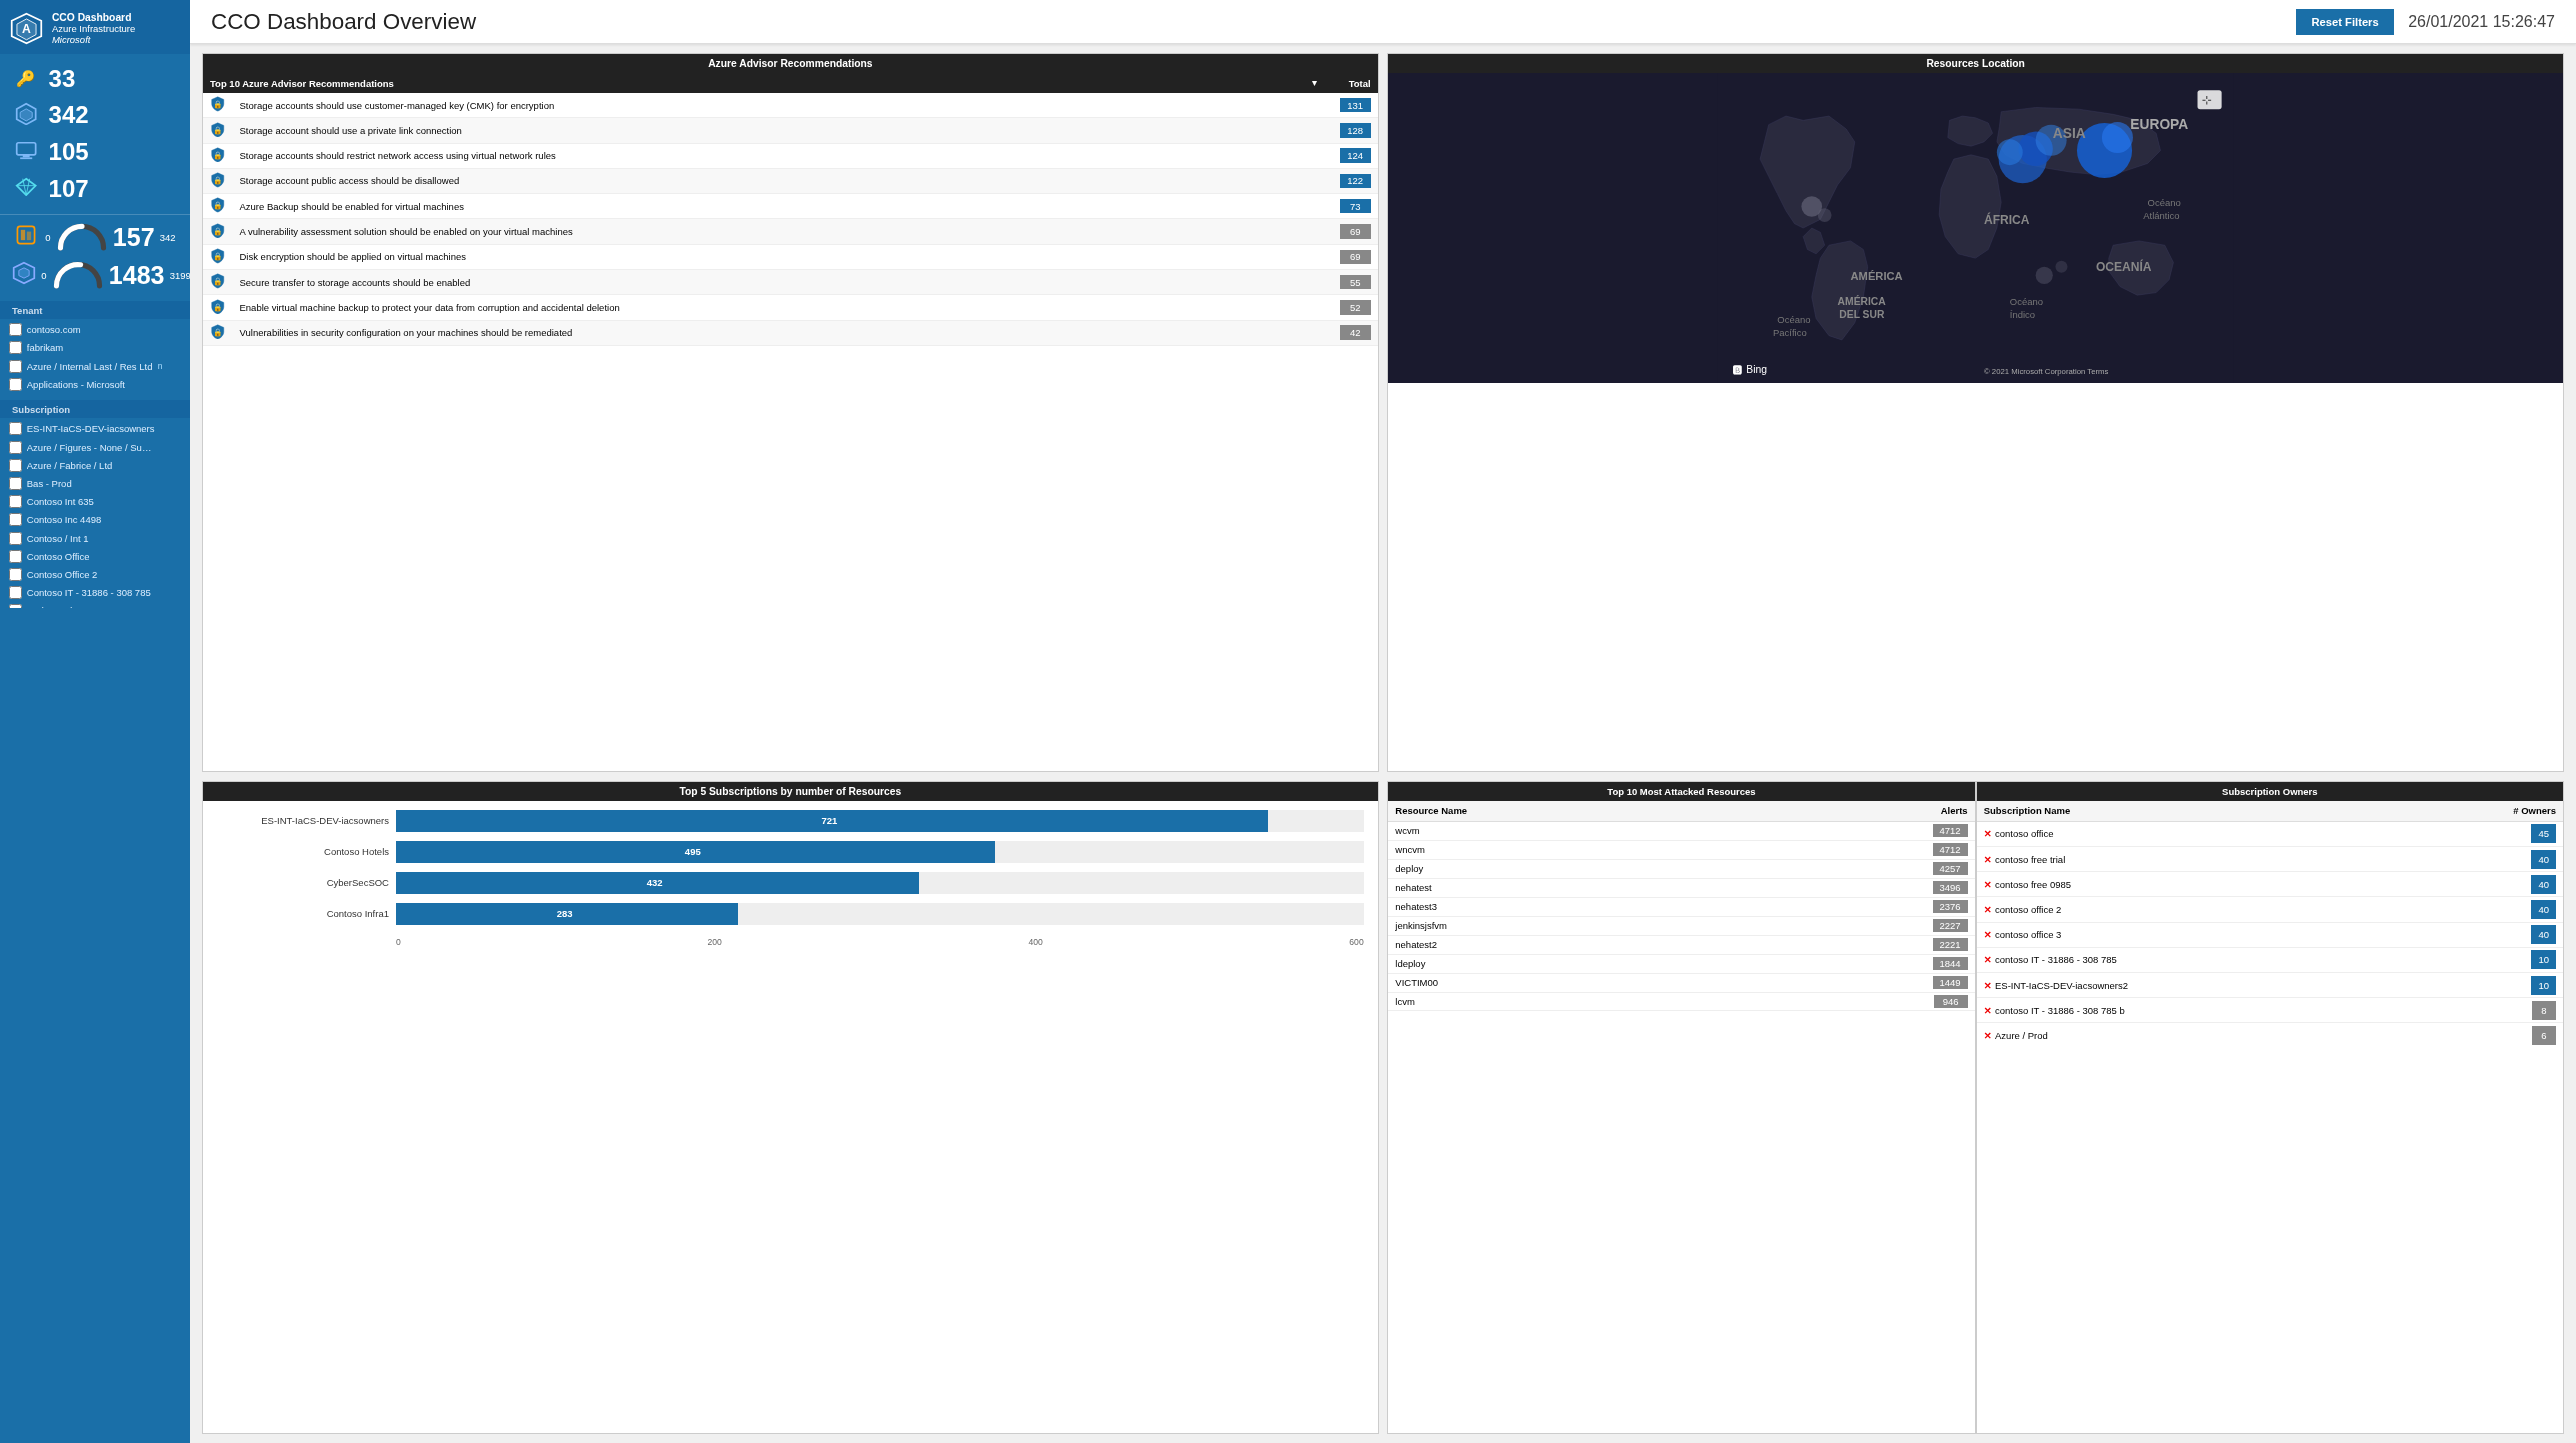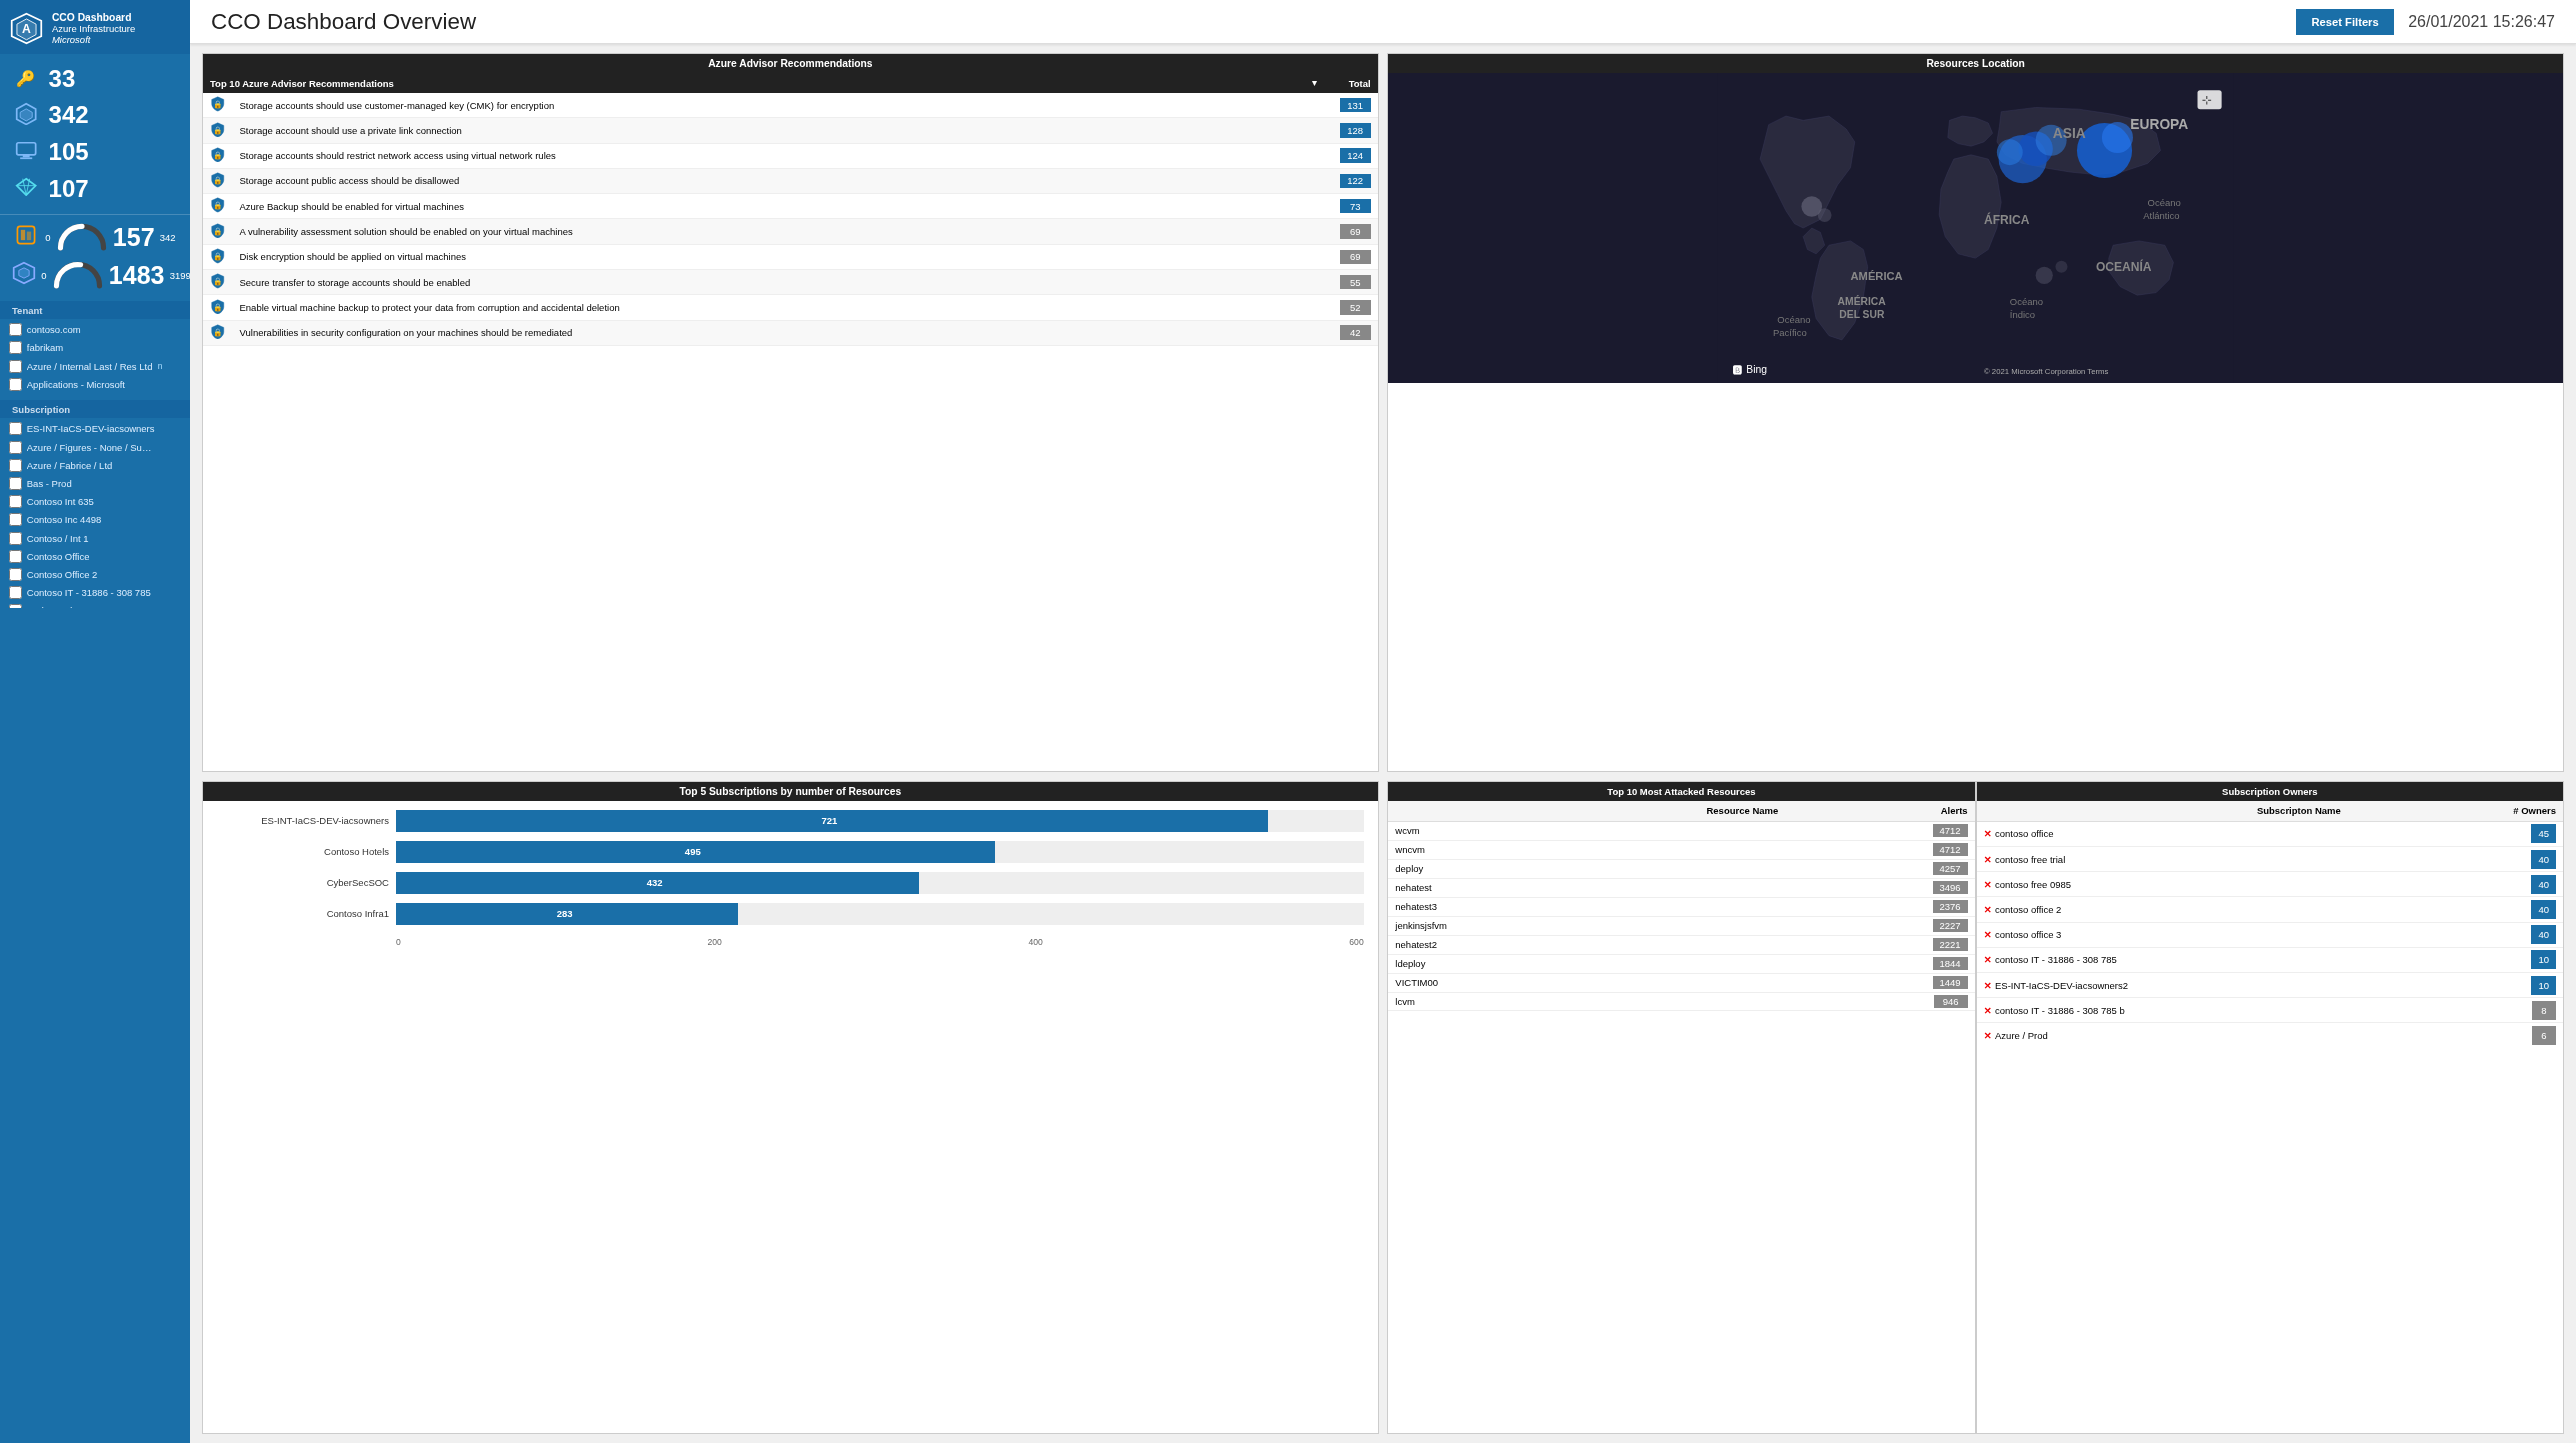--- a/index.html
+++ b/index.html
@@ -196,21 +196,21 @@
       flex: 1;
       border-right: 0.9px solid #ccc;
     }
     #subscription-owners {
       flex: 1;
     }
     .data-table { width: 100%; border-collapse: collapse; }
     .data-table th {
       background: #f5f5f5;
       padding: 4.3px 7px;
-      text-align: right;
+      text-align: left;
       font-size: 9.5px;
       border-bottom: 1.7px solid #ddd;
       font-weight: 600;
     }
     .data-table th.align-right { text-align: right; }
     .data-table td {
       padding: 2.6px 7px;
       font-size: 9.5px;
       border-bottom: 0.9px solid #eee;
     }
@@ -749,21 +749,21 @@
               </tbody>
           </table>
         </div>
       </div>
 
       <div class="attacked-half" id="subscription-owners" style="border-left:0.9px solid #ccc;">
         <div class="panel-title">Subscription Owners</div>
         <table class="data-table">
           <thead>
             <tr>
-              <th>Subscripton Name</th>
+              <th>Subscription Name</th>
               <th class="align-right"># Owners</th>
             </tr>
           </thead>
         </table>
         <div class="owners-scroll">
           <table class="data-table">
             <tbody id="owners-tbody">
                 <tr>
     <td>
       <span class="x-icon">✕</span>contoso office

